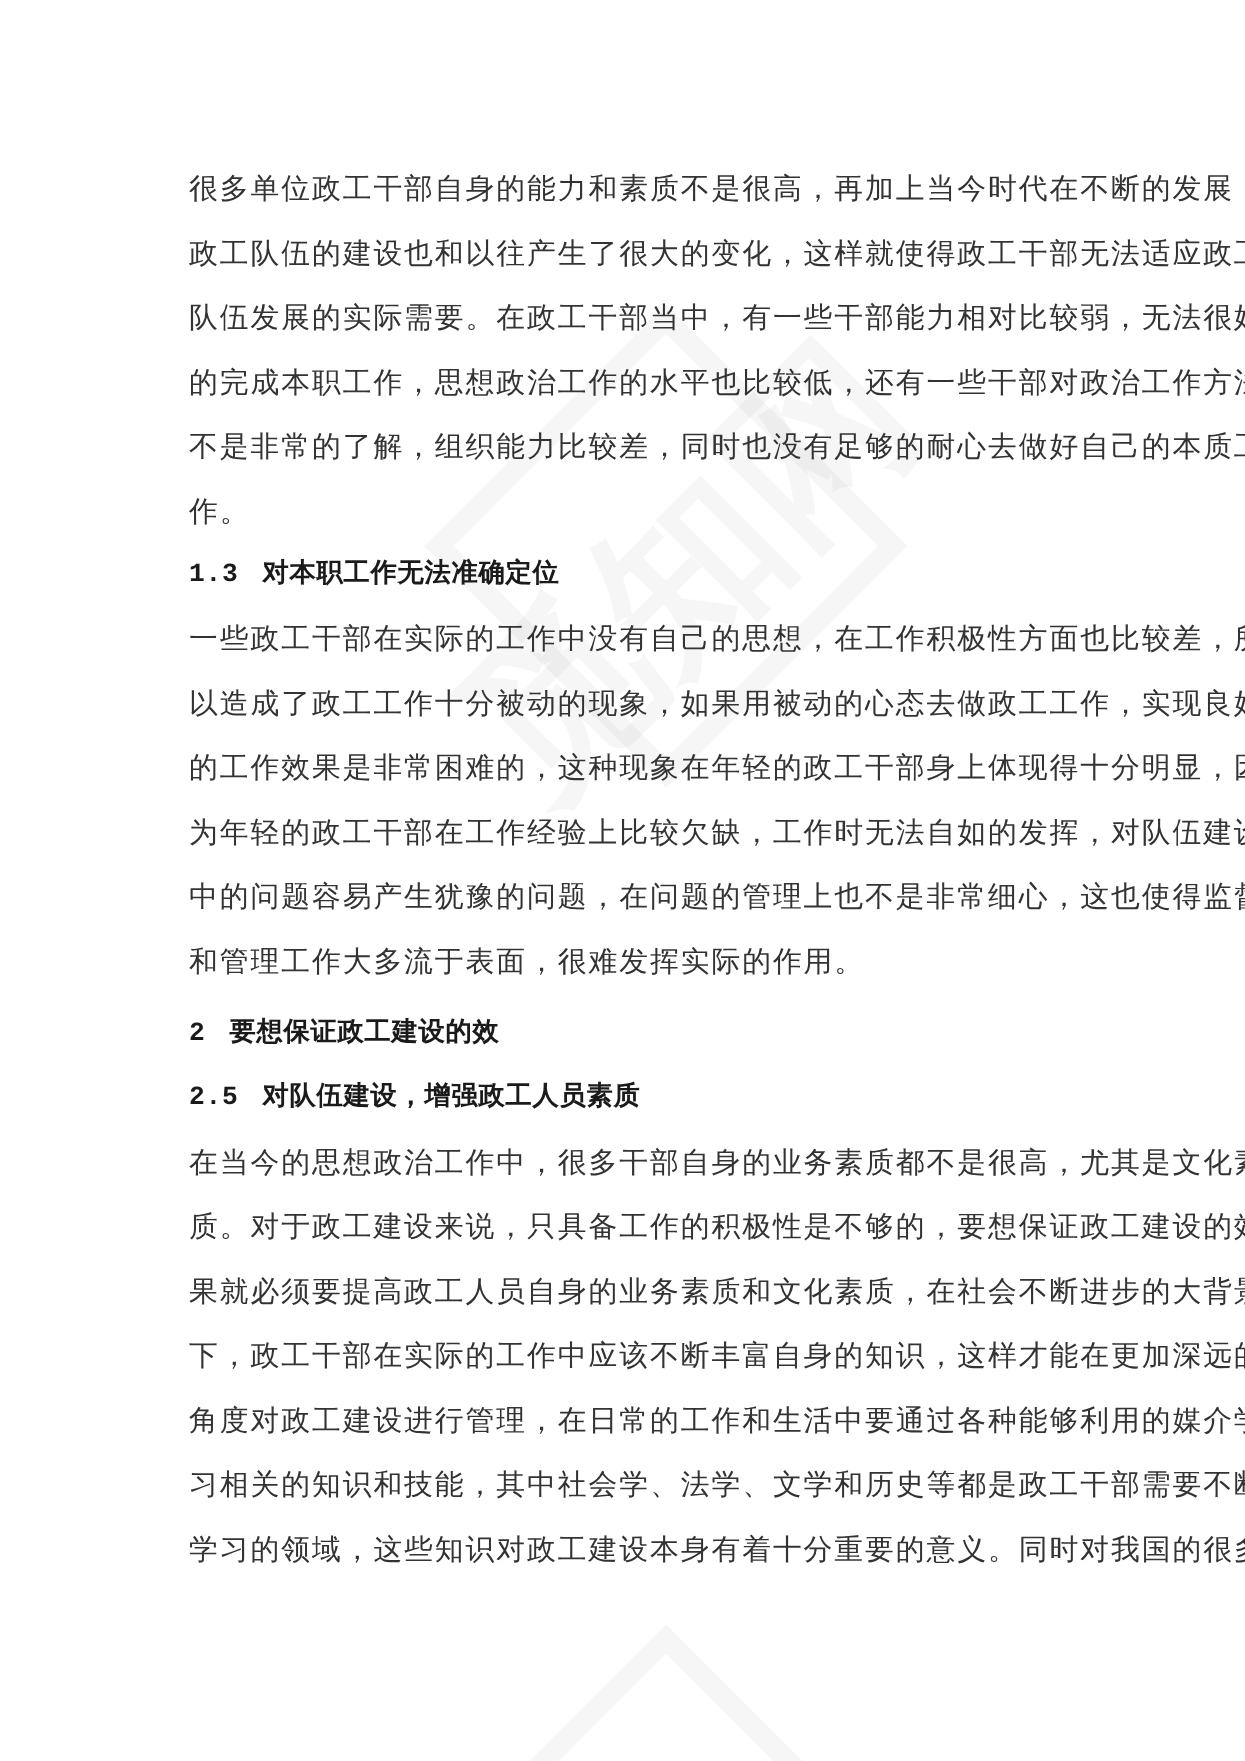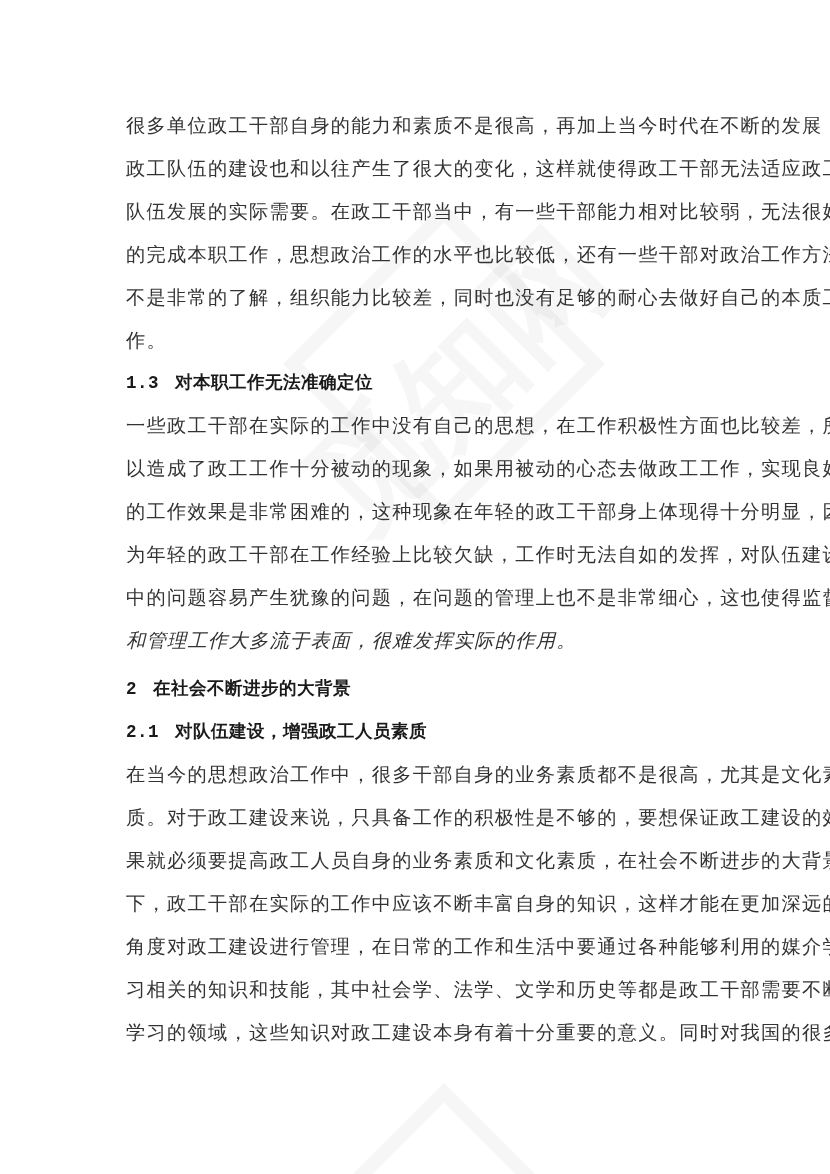--- a/index.html
+++ b/index.html
@@ -45,23 +45,23 @@
       <div class="line" style="top: 200px;">队伍发展的实际需要。在政工干部当中，有一些干部能力相对比较弱，无法很好</div>
       <div class="line" style="top: 243px;">的完成本职工作，思想政治工作的水平也比较低，还有一些干部对政治工作方法</div>
       <div class="line" style="top: 286px;">不是非常的了解，组织能力比较差，同时也没有足够的耐心去做好自己的本质工</div>
       <div class="line" style="top: 329px;">作。</div>
       <div class="heading" style="top: 371px;"><span class="num">1.3</span><span>对本职工作无法准确定位</span></div>
       <div class="line" style="top: 414px;">一些政工干部在实际的工作中没有自己的思想，在工作积极性方面也比较差，所</div>
       <div class="line" style="top: 457px;">以造成了政工工作十分被动的现象，如果用被动的心态去做政工工作，实现良好</div>
       <div class="line" style="top: 500px;">的工作效果是非常困难的，这种现象在年轻的政工干部身上体现得十分明显，因</div>
       <div class="line" style="top: 543px;">为年轻的政工干部在工作经验上比较欠缺，工作时无法自如的发挥，对队伍建设</div>
       <div class="line" style="top: 586px;">中的问题容易产生犹豫的问题，在问题的管理上也不是非常细心，这也使得监督</div>
-      <div class="line" style="top: 629px; font-style: italic;">和管理工作大多流于表面，很难发挥实际的作用。</div>
-      <div class="heading" style="top: 677px;"><span class="num">2</span><span>在社会不断进步的大背景</span></div>
-      <div class="heading" style="top: 720px;"><span class="num">2.1</span><span>对队伍建设，增强政工人员素质</span></div>
+      <div class="line" style="top: 629px;">和管理工作大多流于表面，很难发挥实际的作用。</div>
+      <div class="heading" style="top: 677px;"><span class="num">2</span><span>要想保证政工建设的效</span></div>
+      <div class="heading" style="top: 720px;"><span class="num">2.5</span><span>对队伍建设，增强政工人员素质</span></div>
       <div class="line" style="top: 763px;">在当今的思想政治工作中，很多干部自身的业务素质都不是很高，尤其是文化素</div>
       <div class="line" style="top: 806px;">质。对于政工建设来说，只具备工作的积极性是不够的，要想保证政工建设的效</div>
       <div class="line" style="top: 849px;">果就必须要提高政工人员自身的业务素质和文化素质，在社会不断进步的大背景</div>
       <div class="line" style="top: 892px;">下，政工干部在实际的工作中应该不断丰富自身的知识，这样才能在更加深远的</div>
       <div class="line" style="top: 935px;">角度对政工建设进行管理，在日常的工作和生活中要通过各种能够利用的媒介学</div>
       <div class="line" style="top: 978px;">习相关的知识和技能，其中社会学、法学、文学和历史等都是政工干部需要不断</div>
       <div class="line" style="top: 1021px;">学习的领域，这些知识对政工建设本身有着十分重要的意义。同时对我国的很多</div>
     </div>
 </div>
 

